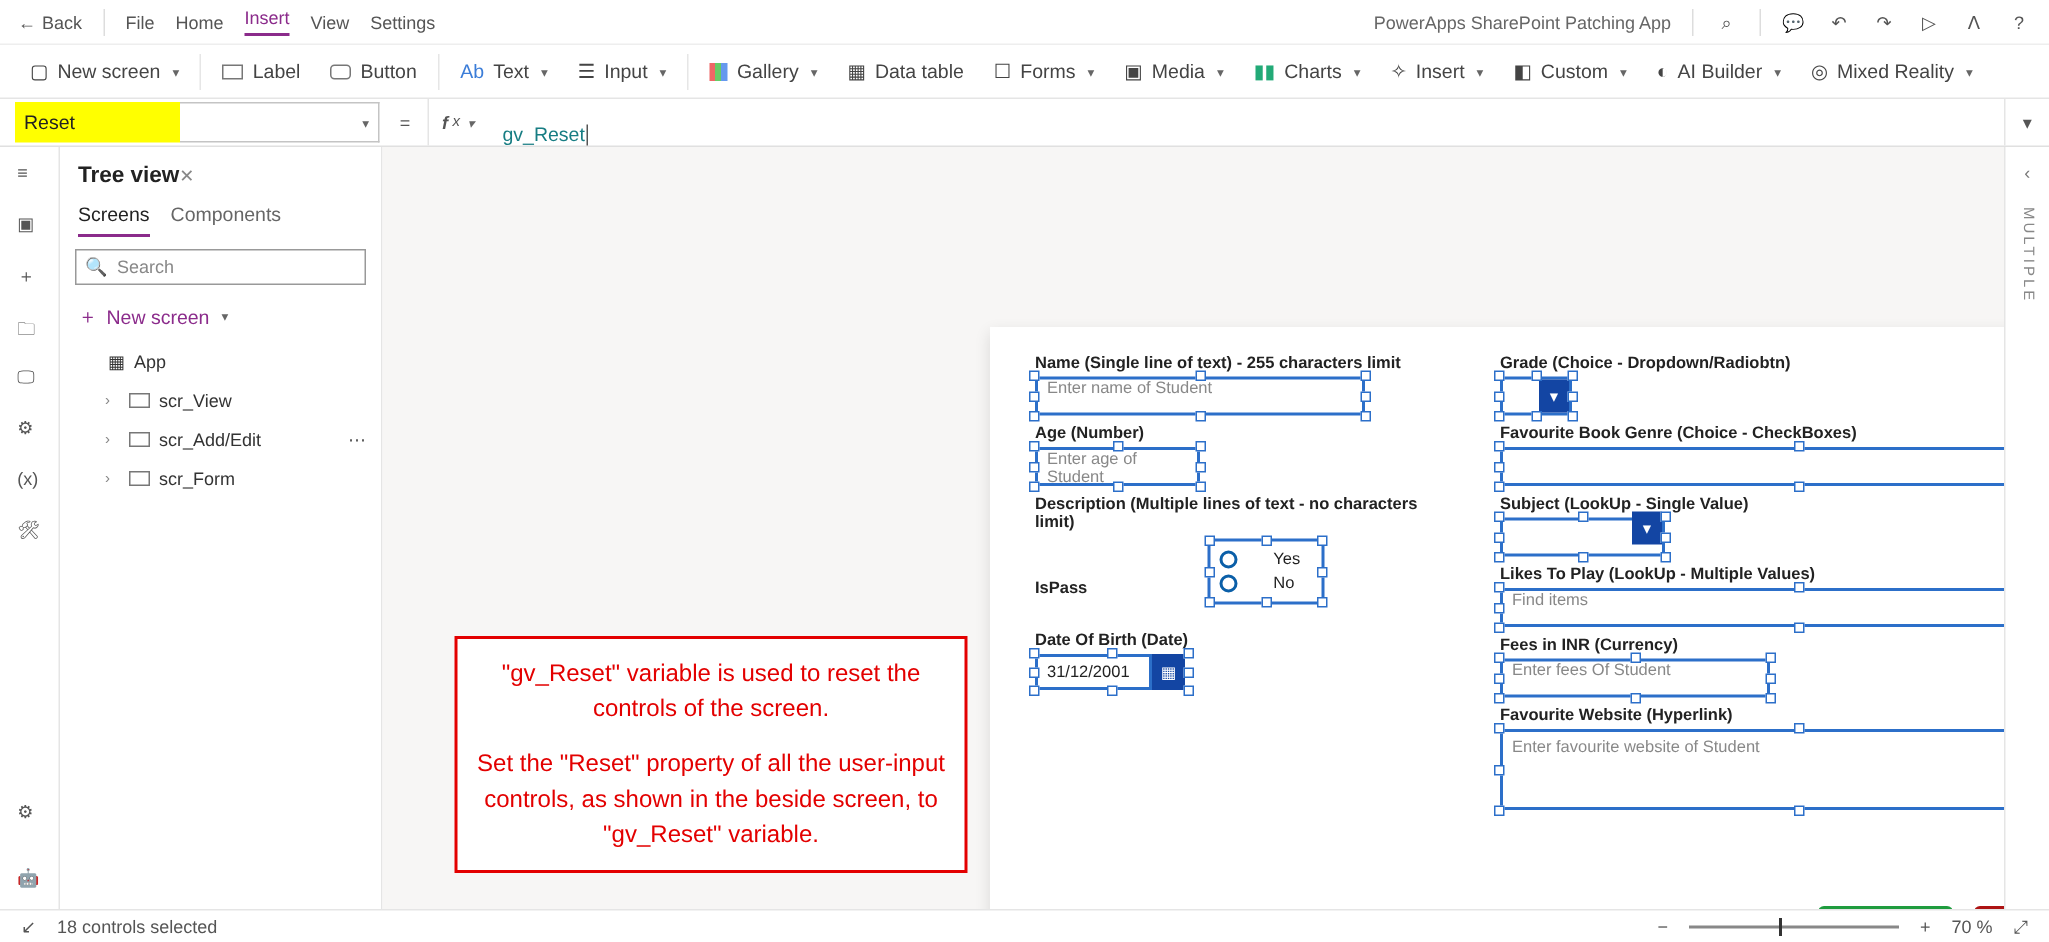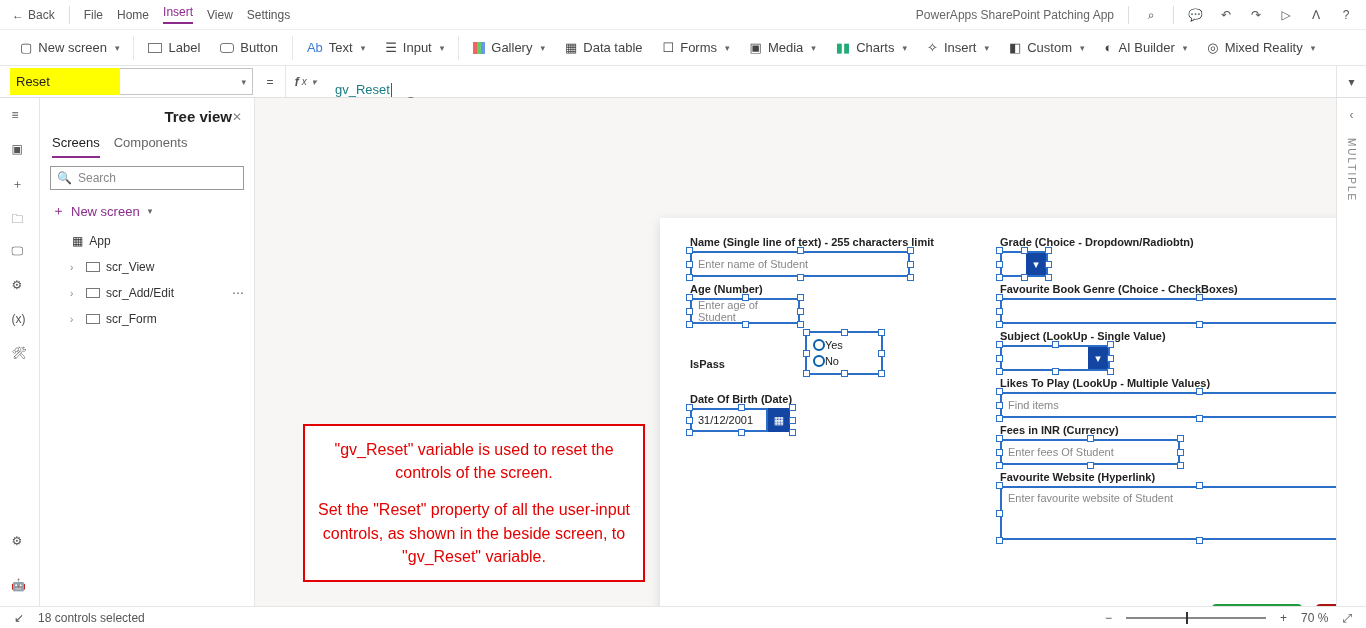--- a/index.html
+++ b/index.html
@@ -33,21 +33,21 @@
   .cursor-arrow { position:absolute; left:406px; top:92px; pointer-events:none; font-size:16px; }
   .fbar-expand { width:30px; display:flex; align-items:center; justify-content:center; color:#555; border-left:1px solid #e5e5e5;}
 
   
   .main { display:flex; height:calc(100% - 30px - 36px - 32px - 22px); }
 
   .rail { width:40px; border-right:1px solid #e5e5e5; display:flex; flex-direction:column; align-items:center; padding-top:10px; gap:18px; color:#555;}
   .rail .ricon { width:16px; height:16px; cursor:pointer;}
 
   .treepanel { width:215px; border-right:1px solid #e5e5e5; display:flex; flex-direction:column; }
-  .treepanel .hdr { display:flex; align-items:center; justify-content:flex-end; padding:10px 12px 4px 12px; }
+  .treepanel .hdr { display:flex; align-items:center; justify-content:flex-start; padding:10px 12px 4px 12px; }
   .treepanel h3 { margin:0; font-size:15px; font-weight:600; color:#222;}
   .treepanel .close { color:#888; cursor:pointer;}
   .tabs { display:flex; gap:14px; padding:6px 12px 0 12px; font-size:13px;}
   .tabs .tab { color:#666; padding-bottom:6px; cursor:pointer;}
   .tabs .tab.active { color:#222; border-bottom:2px solid #8b2b8b; }
   .search { margin:8px 10px; border:1px solid #999; height:24px; display:flex; align-items:center; gap:6px; padding:0 6px; color:#888;}
   .newscr { padding:4px 12px 8px 12px; color:#8b2b8b; font-size:13px; display:flex; align-items:center; gap:6px; cursor:pointer;}
   .tree { padding:0 0 0 8px; }
   .tree .node { display:flex; align-items:center; gap:6px; height:26px; padding-left:8px; color:#333; cursor:pointer; }
   .tree .node .exp { width:10px; color:#888; font-size:10px;}
@@ -59,32 +59,32 @@
 
   .annotation { position:absolute; left:48px; top:326px; width:342px; border:2px solid #e30000; padding:12px 10px; background:#fff; color:#e30000; text-align:center; font-size:16px; line-height:1.45;}
 
   .device { position:absolute; left:405px; top:120px; width:762px; height:430px; background:#fff; box-shadow:0 3px 10px rgba(0,0,0,0.12);}
   .form-col { position:absolute; }
   .form-col.left { left:30px; top:12px; width:260px; }
   .form-col.right { left:340px; top:12px; width:398px; }
 
   .flabel { font-size:11px; color:#222; font-weight:600; margin-top:6px; display:block; }
   .sel { position:relative; margin-top:3px; margin-bottom:4px; }
-  .sel .ctrl { border:2px solid #2c6fc9; background:#fff; height:26px; padding:0 6px; font-size:11px; color:#888; display:flex; align-items:center;}
+  .sel .ctrl { border:2px solid #2c6fc9; background:#fff; height:26px; padding:0 6px; font-size:11px; color:#888; display:flex; align-items:flex-start;}
   .sel .ctrl.tall { height:96px; align-items:flex-start; padding-top:4px;}
   .sel .ctrl.tall2 { height:54px; align-items:flex-start; padding-top:4px;}
   .sel .h { position:absolute; width:7px; height:7px; background:#fff; border:1px solid #2c6fc9; }
   .sel .h.tl{top:-4px;left:-4px;} .sel .h.tr{top:-4px;right:-4px;}
   .sel .h.bl{bottom:-4px;left:-4px;} .sel .h.br{bottom:-4px;right:-4px;}
   .sel .h.tc{top:-4px;left:50%;margin-left:-3px;} .sel .h.bc{bottom:-4px;left:50%;margin-left:-3px;}
   .sel .h.lc{left:-4px;top:50%;margin-top:-3px;} .sel .h.rc{right:-4px;top:50%;margin-top:-3px;}
   .dd-arrow { width:20px; height:100%; background:#1345a3; margin:-6px -6px -6px auto; display:flex; align-items:center; justify-content:center; color:#fff; }
 
   .radio-grp{ border:2px solid #2c6fc9; width:78px; padding:4px 6px; position:relative; margin-top:0px; margin-left:60px;}
-  .radio-row{ display:flex; align-items:center; gap:0; font-size:11px; padding:2px 0;}
+  .radio-row{ display:flex; align-items:center; gap:24px; font-size:11px; padding:2px 0;}
   .radio-row .r { width:12px; height:12px; border:2px solid #0b5fa8; border-radius:50%;}
 
   .datebox { display:flex; }
   .datebox .dval { border:2px solid #2c6fc9; height:24px; display:flex; align-items:center; padding:0 6px; font-size:11px; width:78px;}
   .datebox .dicn { width:22px; height:24px; background:#1345a3; display:flex; align-items:center; justify-content:center;}
 
   .btn { position:absolute; bottom:14px; height:30px; width:90px; border-radius:4px; color:#fff; display:flex; align-items:center; justify-content:center; font-size:13px; font-weight:600; cursor:pointer;}
   .btn.save { right:120px; background:#1f9c3e;}
   .btn.close { right:16px; background:#ad1414;}
 
@@ -316,20 +316,21 @@
           <span class="h tl"></span>
             <span class="h tr"></span>
             <span class="h bl"></span>
             <span class="h br"></span>
             <span class="h tc"></span>
             <span class="h bc"></span>
             <span class="h lc"></span>
             <span class="h rc"></span>
         </div>
 
+        <span class="flabel">Description (Multiple lines of text - no characters limit)</span>
 
         <div style="display:flex;align-items:center;gap:20px;margin-top:2px">
           <span class="flabel" style="margin-top:20px">IsPass</span>
           <div class="sel" style="margin-left:0">
             <div class="radio-grp">
               <div class="radio-row">
                   <span class="r"></span>
                   <span>Yes</span>
                 </div>
               <div class="radio-row">

